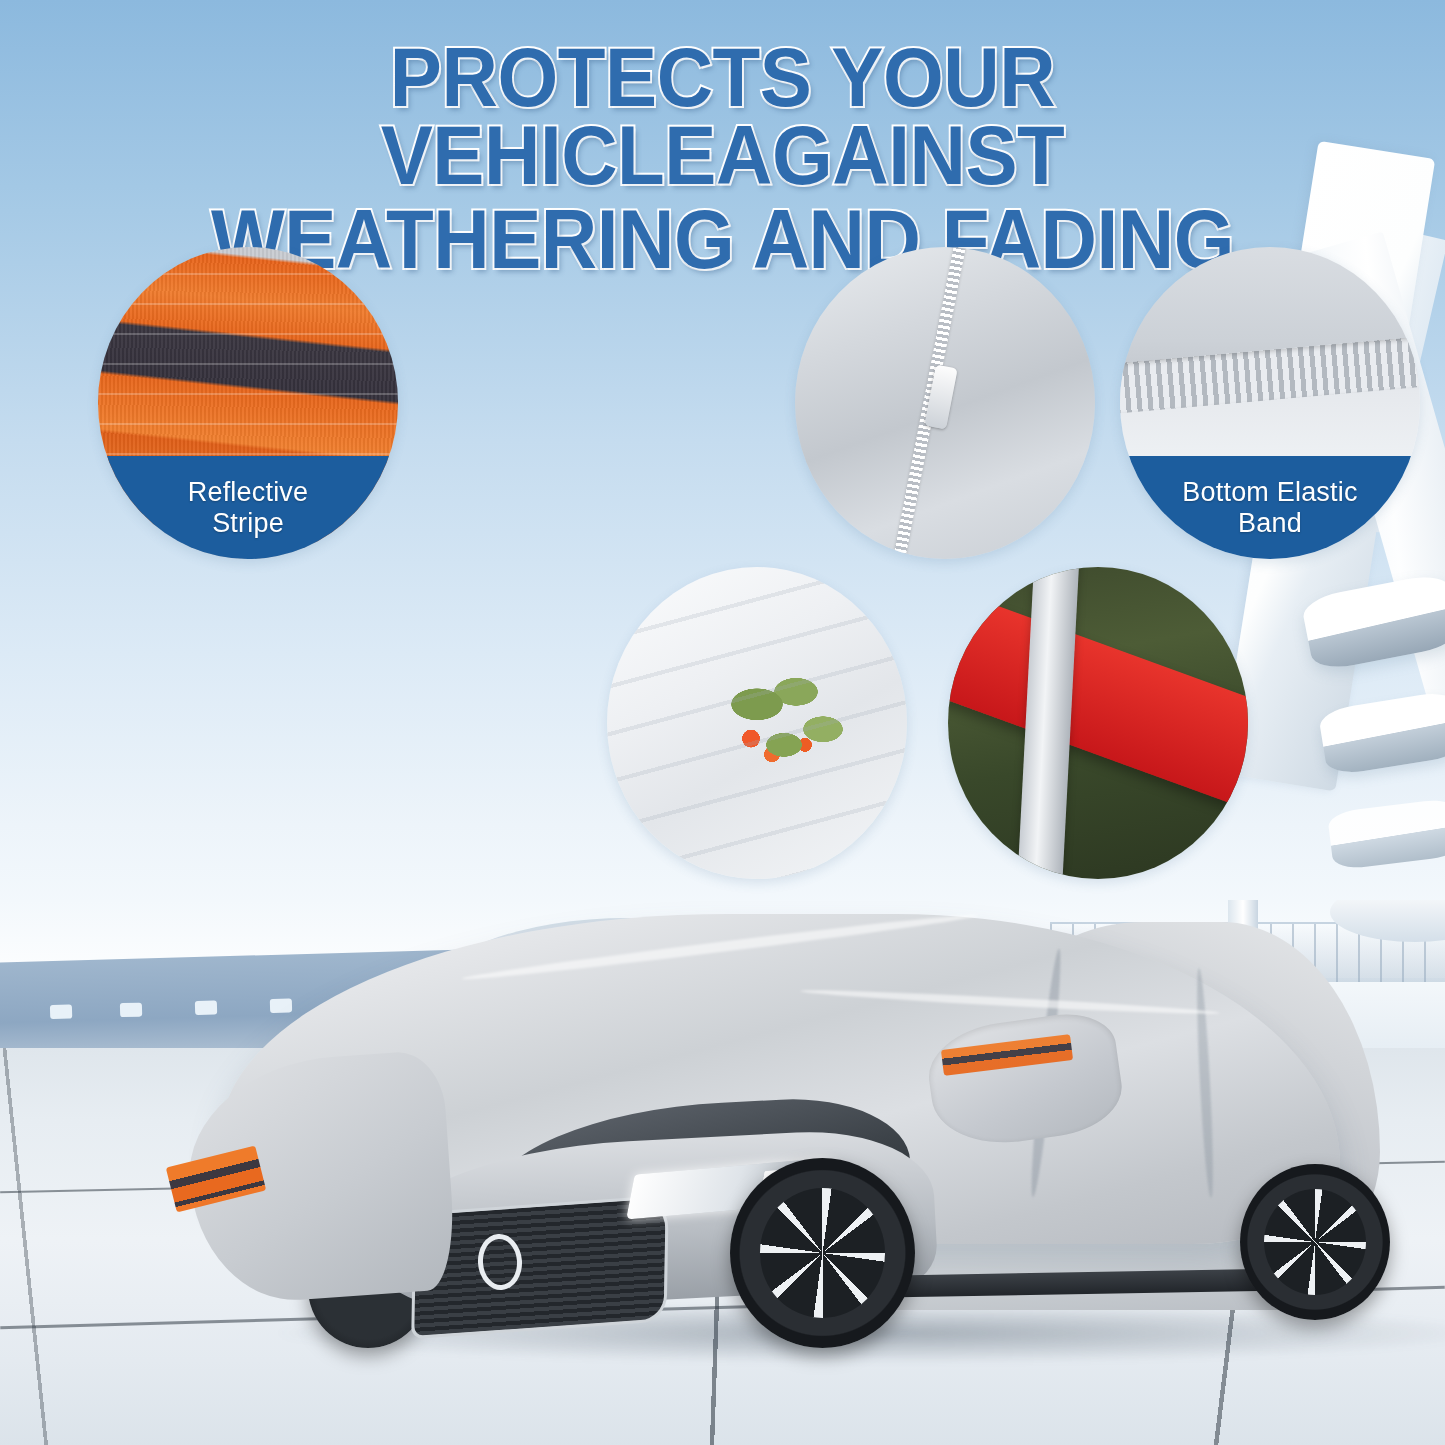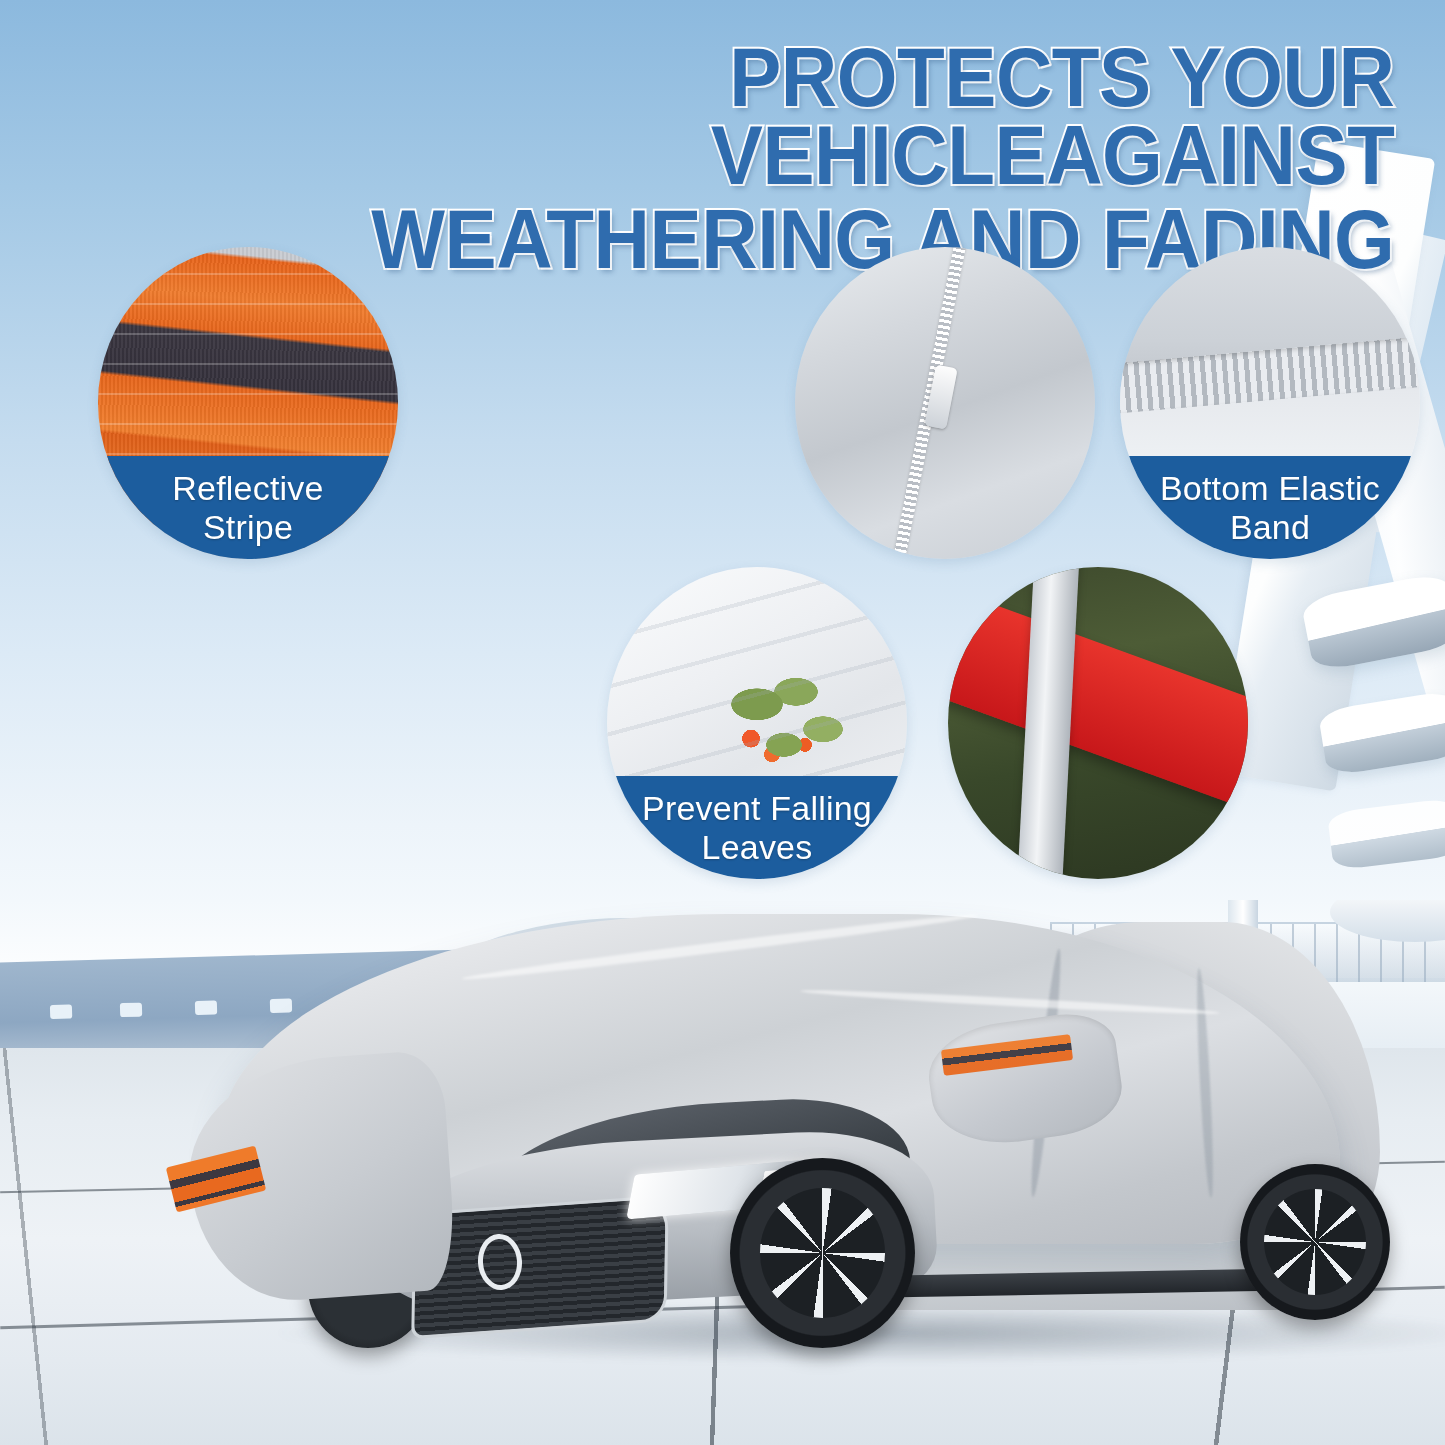--- a/index.html
+++ b/index.html
@@ -35,21 +35,21 @@
       box-shadow:0 6px 12px rgba(110,140,165,.20);}
   .c5{left:1330px;top:805px;width:130px;height:58px;
       background:linear-gradient(178deg,#ffffff 0%,#ffffff 52%,#cbd6e0 53%,#a9b8c5 100%);
       transform:rotate(-7deg);border-radius:32px/14px;opacity:.92;}
   .c6{left:1355px;top:230px;width:60px;height:300px;
       background:linear-gradient(95deg,#ffffff,#e3ebf2);transform:rotate(13deg);border-radius:4px;opacity:.85;}
 
   
   .title{
     position:absolute;left:0;top:38px;width:1445px;
-    text-align:right;line-height:.93;
+    text-align:center;line-height:.93;
     font-weight:bold;font-style:normal;
     color:#2d6aad;
     letter-spacing:-0.5px;
   }
   .title .ln{
     display:block;
     font-size:84px;
     font-weight:bold;
     color:#2f6cae;
     transform:scaleX(.93);
@@ -69,21 +69,21 @@
     box-shadow:0 4px 12px rgba(70,110,150,.16);
   }
   .circle .photo{position:absolute;inset:0;}
   .cap{
     position:absolute;left:0;right:0;bottom:0;height:33%;
     background:#1c5d9e;
     display:flex;align-items:center;justify-content:center;
     text-align:center;
   }
   .cap span{
-    display:block;color:#ffffff;font-size:34px;font-weight:normal;
+    display:block;color:#ffffff;font-size:27px;font-weight:normal;
     line-height:1.12;letter-spacing:.2px;
     text-shadow:0 1px 2px rgba(0,0,0,.25);
     padding:0 10px;
   }
 
   
   #circ-0{left:98px;top:247px;}
   #circ-1{left:447px;top:247px;}
   #circ-2{left:795px;top:247px;}
   #circ-3{left:1120px;top:247px;}
@@ -376,23 +376,20 @@
   <div class="circle" id="circ-3">
     <div class="photo ph-elastic"></div>
     <div class="cap">
       <span><i style="font-style:normal">Bottom Elastic</i><br><i style="font-style:normal">Band</i></span>
     </div>
   </div>
 
 
   <div class="circle" id="circ-5">
     <div class="photo ph-leaves"></div>
-    <div class="cap">
-      <span><i style="font-style:normal">Prevent Falling</i><br><i style="font-style:normal">Leaves</i></span>
-    </div>
   </div>
 
   <div class="circle" id="circ-6">
     <div class="photo ph-durable"></div>
   </div>
 
   <div class="scene">
     <div class="scene-sky"></div>
     <div class="hill"></div>
     <div class="wall">

